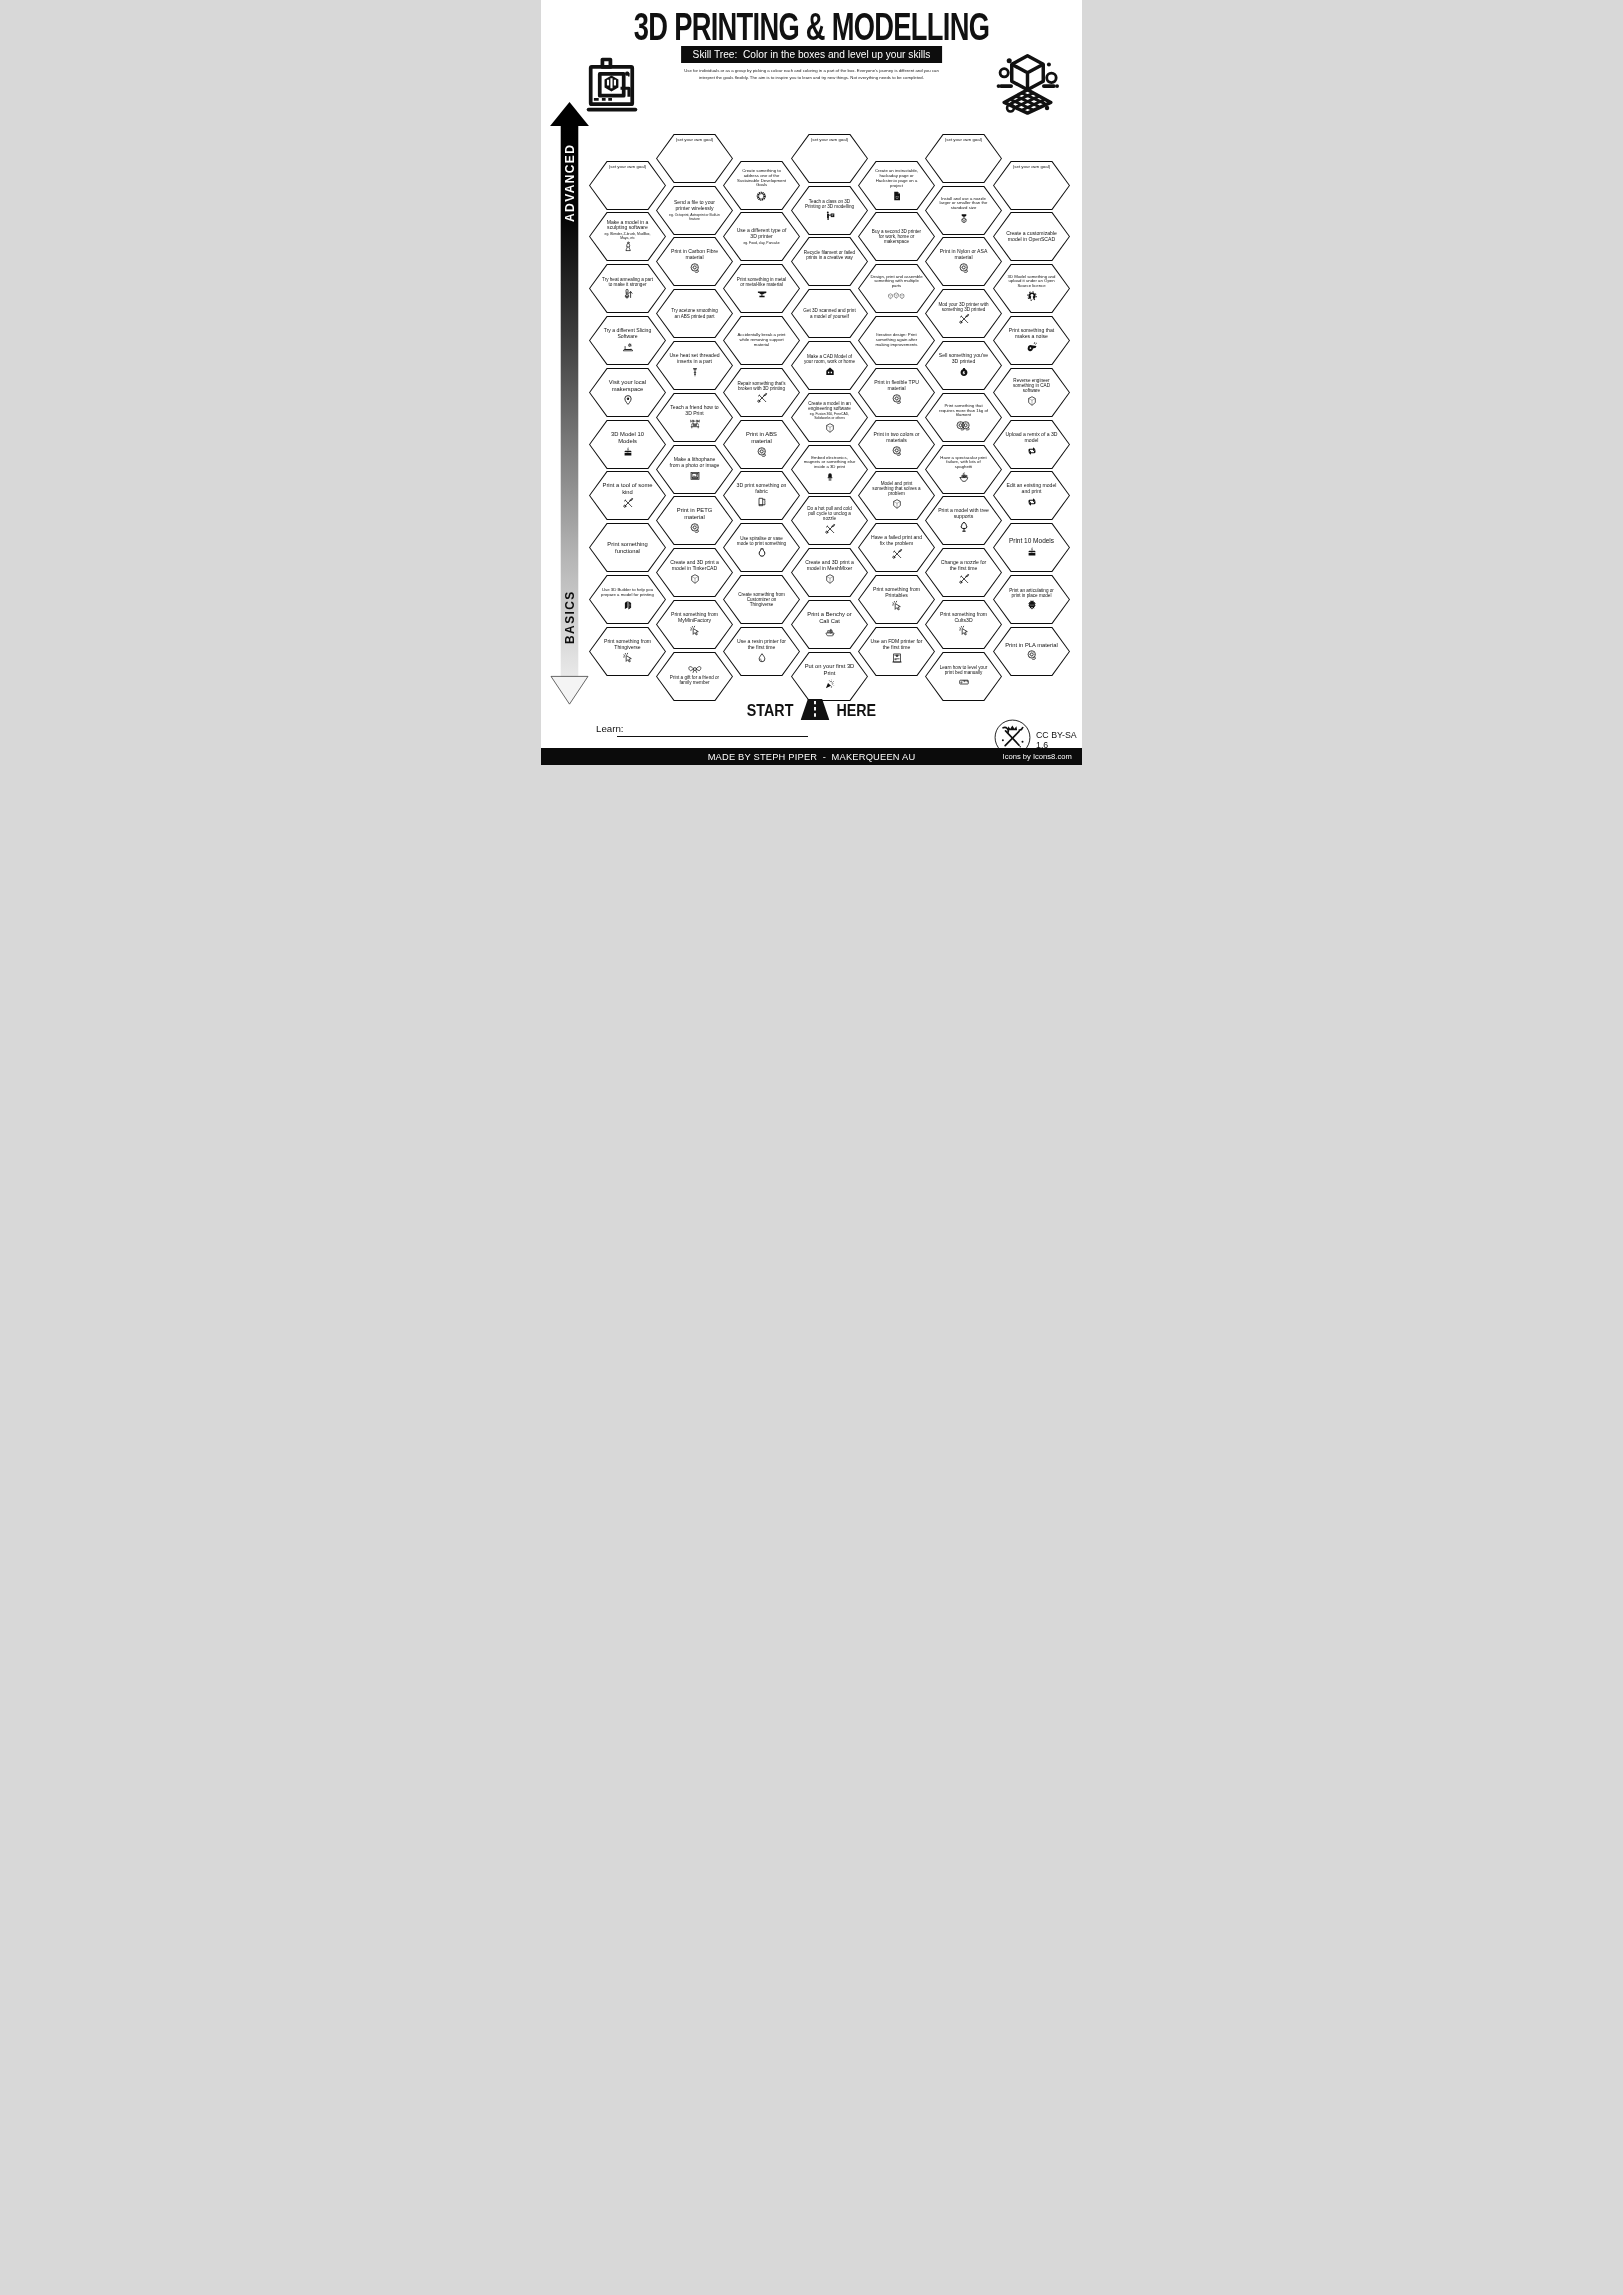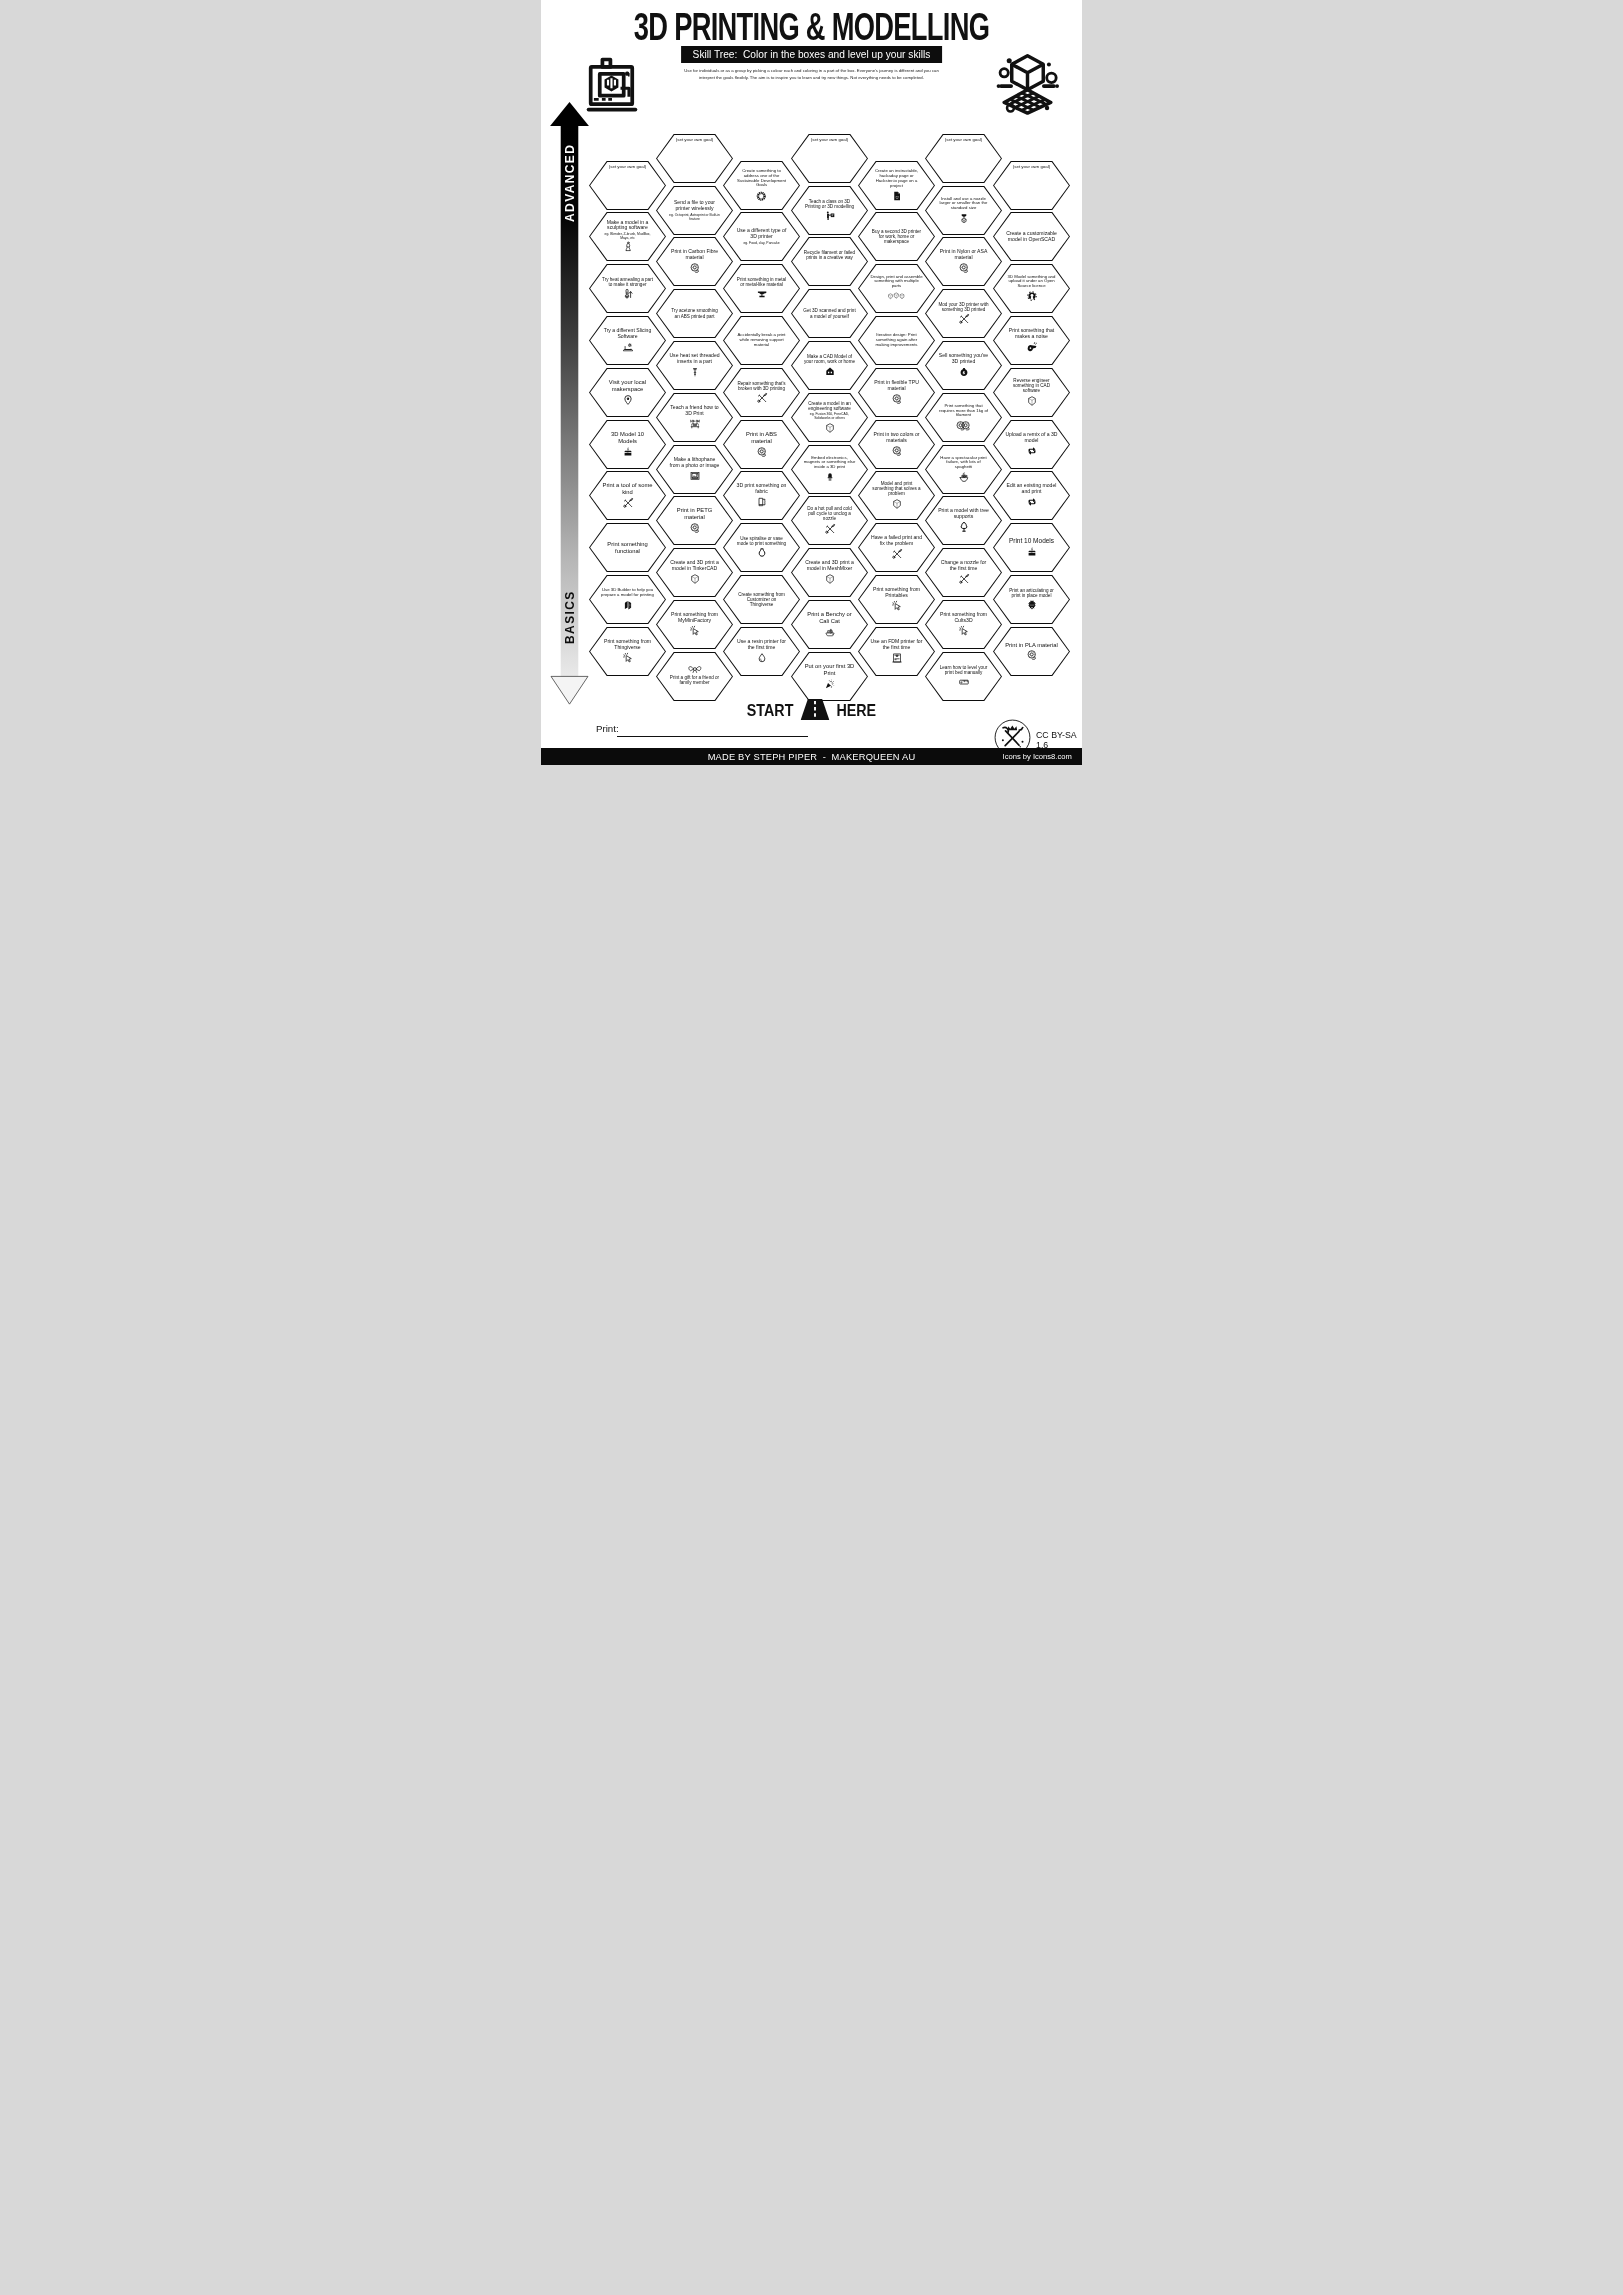--- a/index.html
+++ b/index.html
@@ -1198,21 +1198,21 @@
     </div>
 
   <div class="start-row">
     <span class="start-word">START</span>
     <svg width="30" height="21" viewBox="0 0 64 46">
         <use href="#i-road" width="100%" height="100%"></use>
       </svg>
     <span class="start-word">HERE</span>
   </div>
 
-  <div class="name-label">Print:</div>
+  <div class="name-label">Learn:</div>
   <div class="name-line"></div>
 
   <svg style="position:absolute;left:453px;top:719px" width="37" height="37" viewBox="0 0 80 80">
       <use href="#i-crest" width="100%" height="100%"></use>
     </svg>
   <div class="cc">CC BY-SA 1.6</div>
 
   <div class="footer-bar"></div>
   <div class="footer-credit">MADE BY STEPH PIPER  -  MAKERQUEEN AU</div>
   <div class="icons-credit">Icons by Icons8.com</div>

